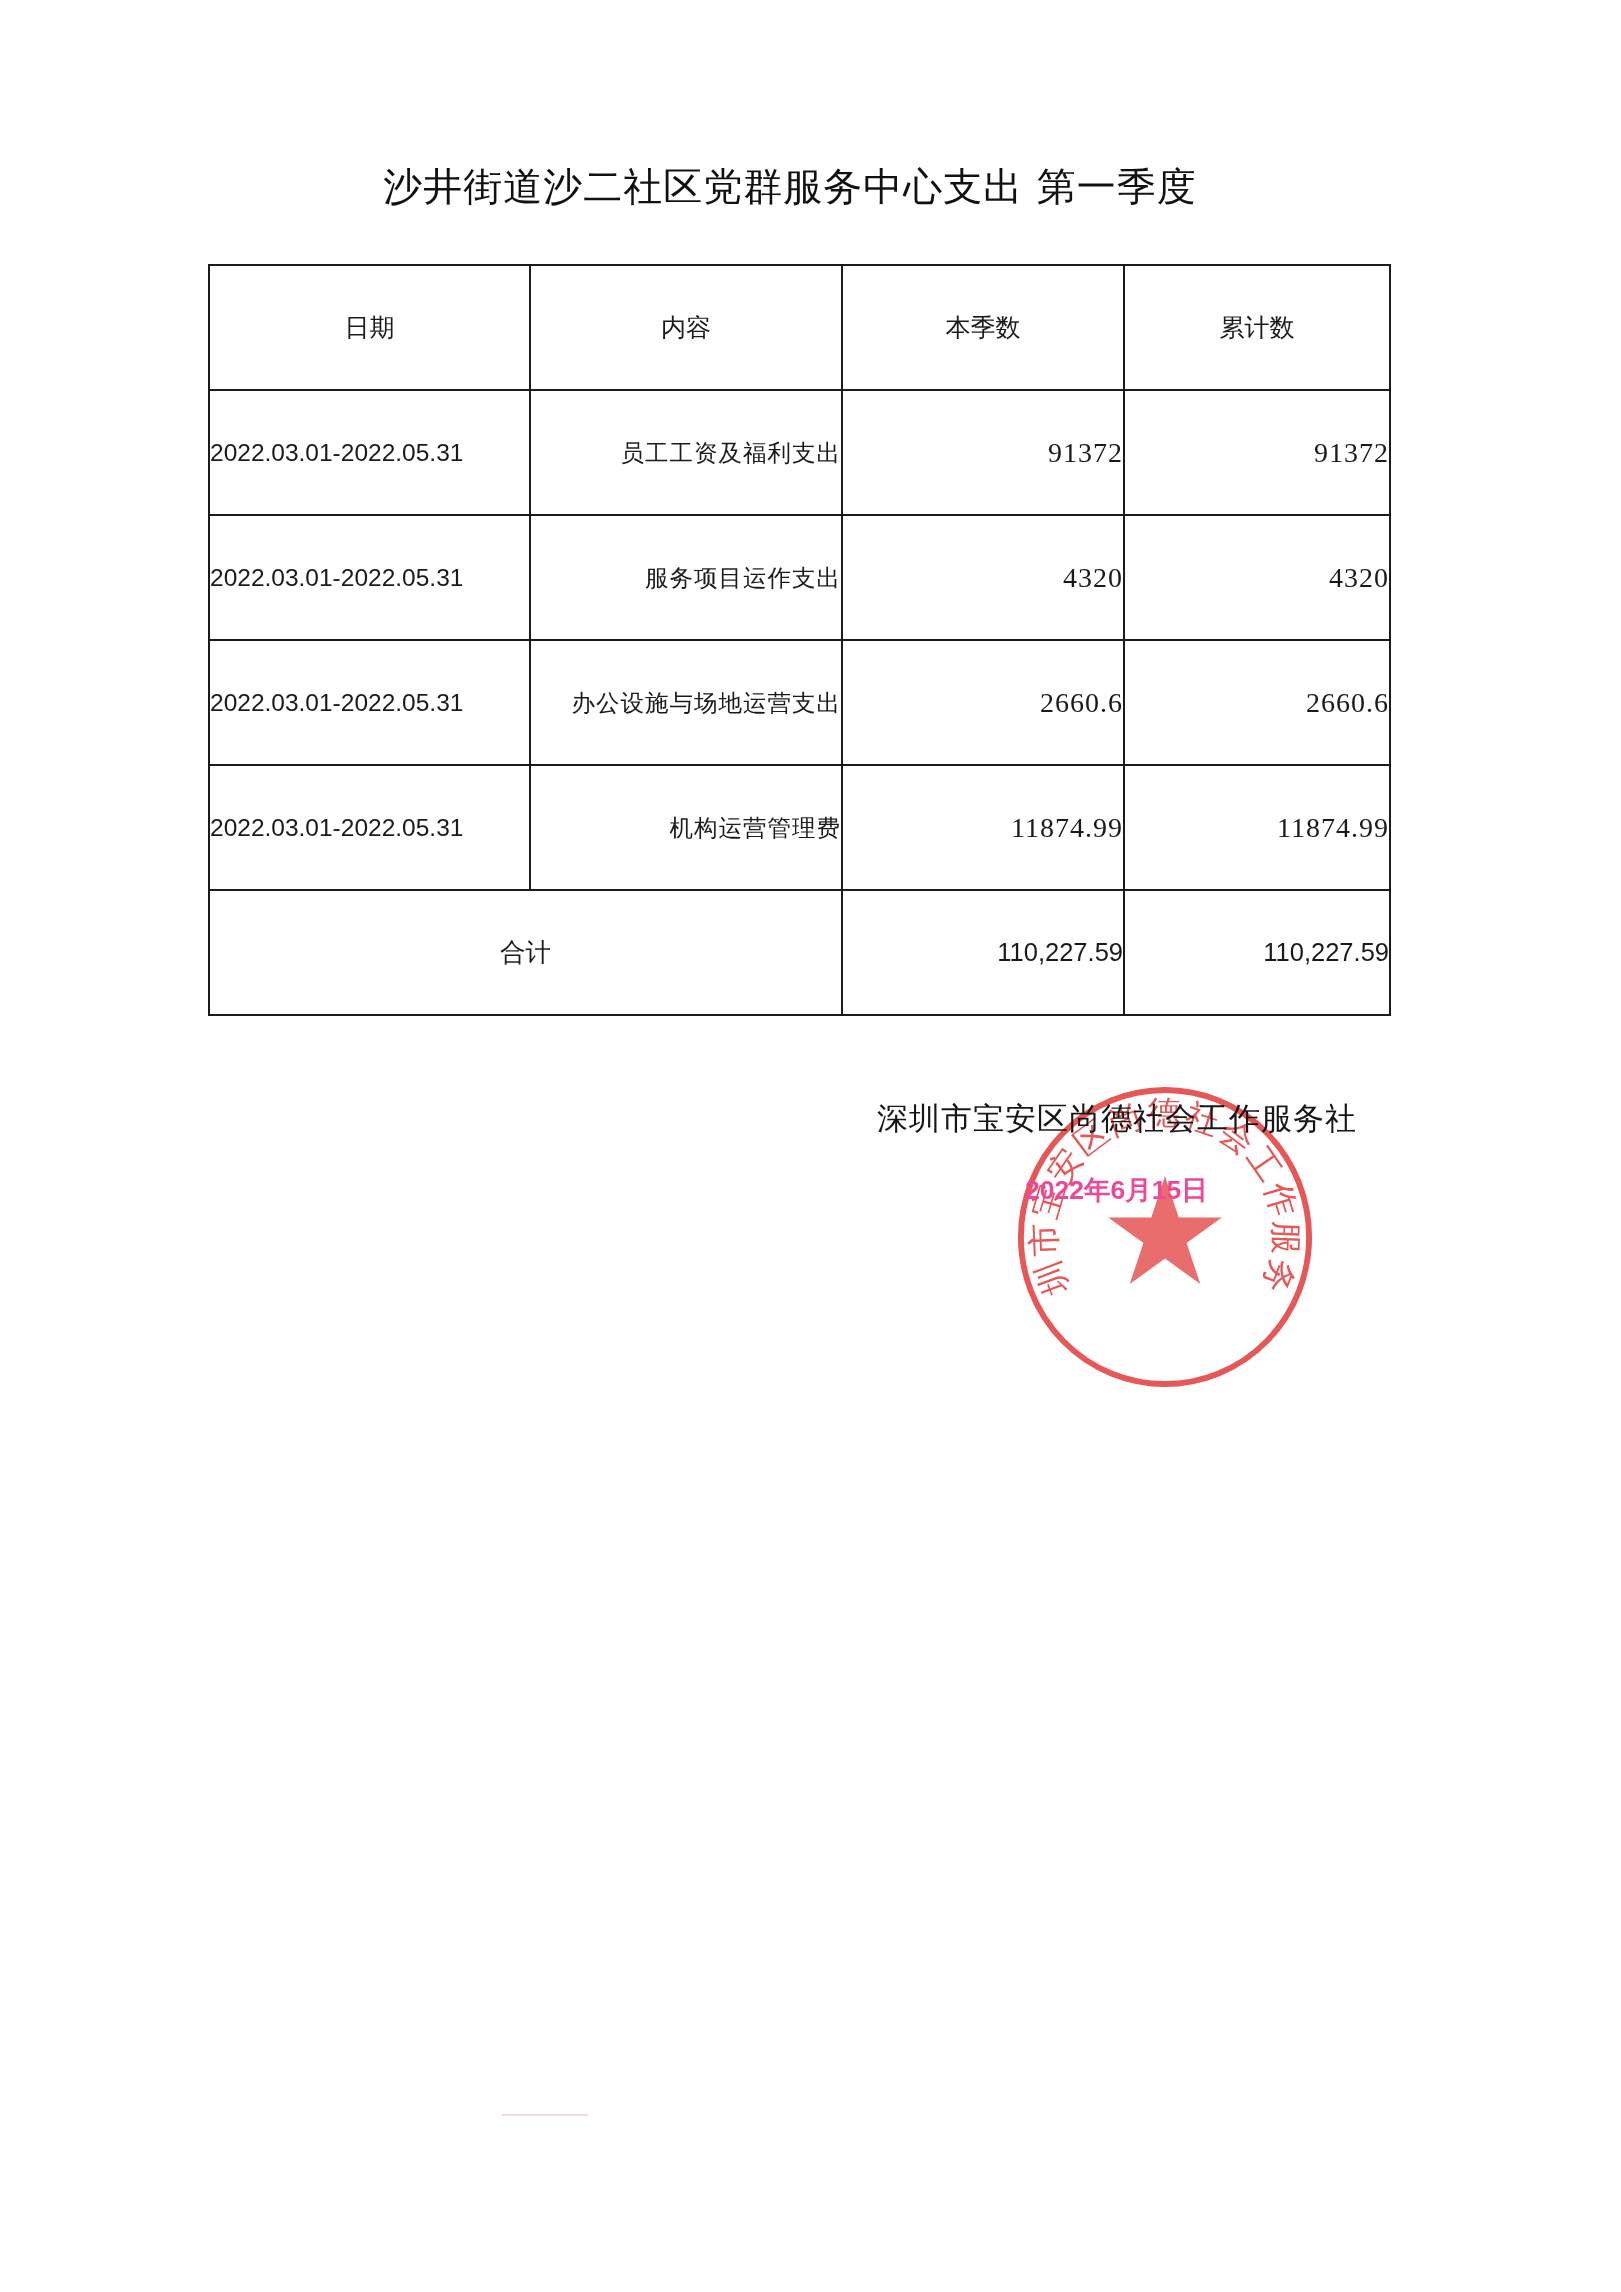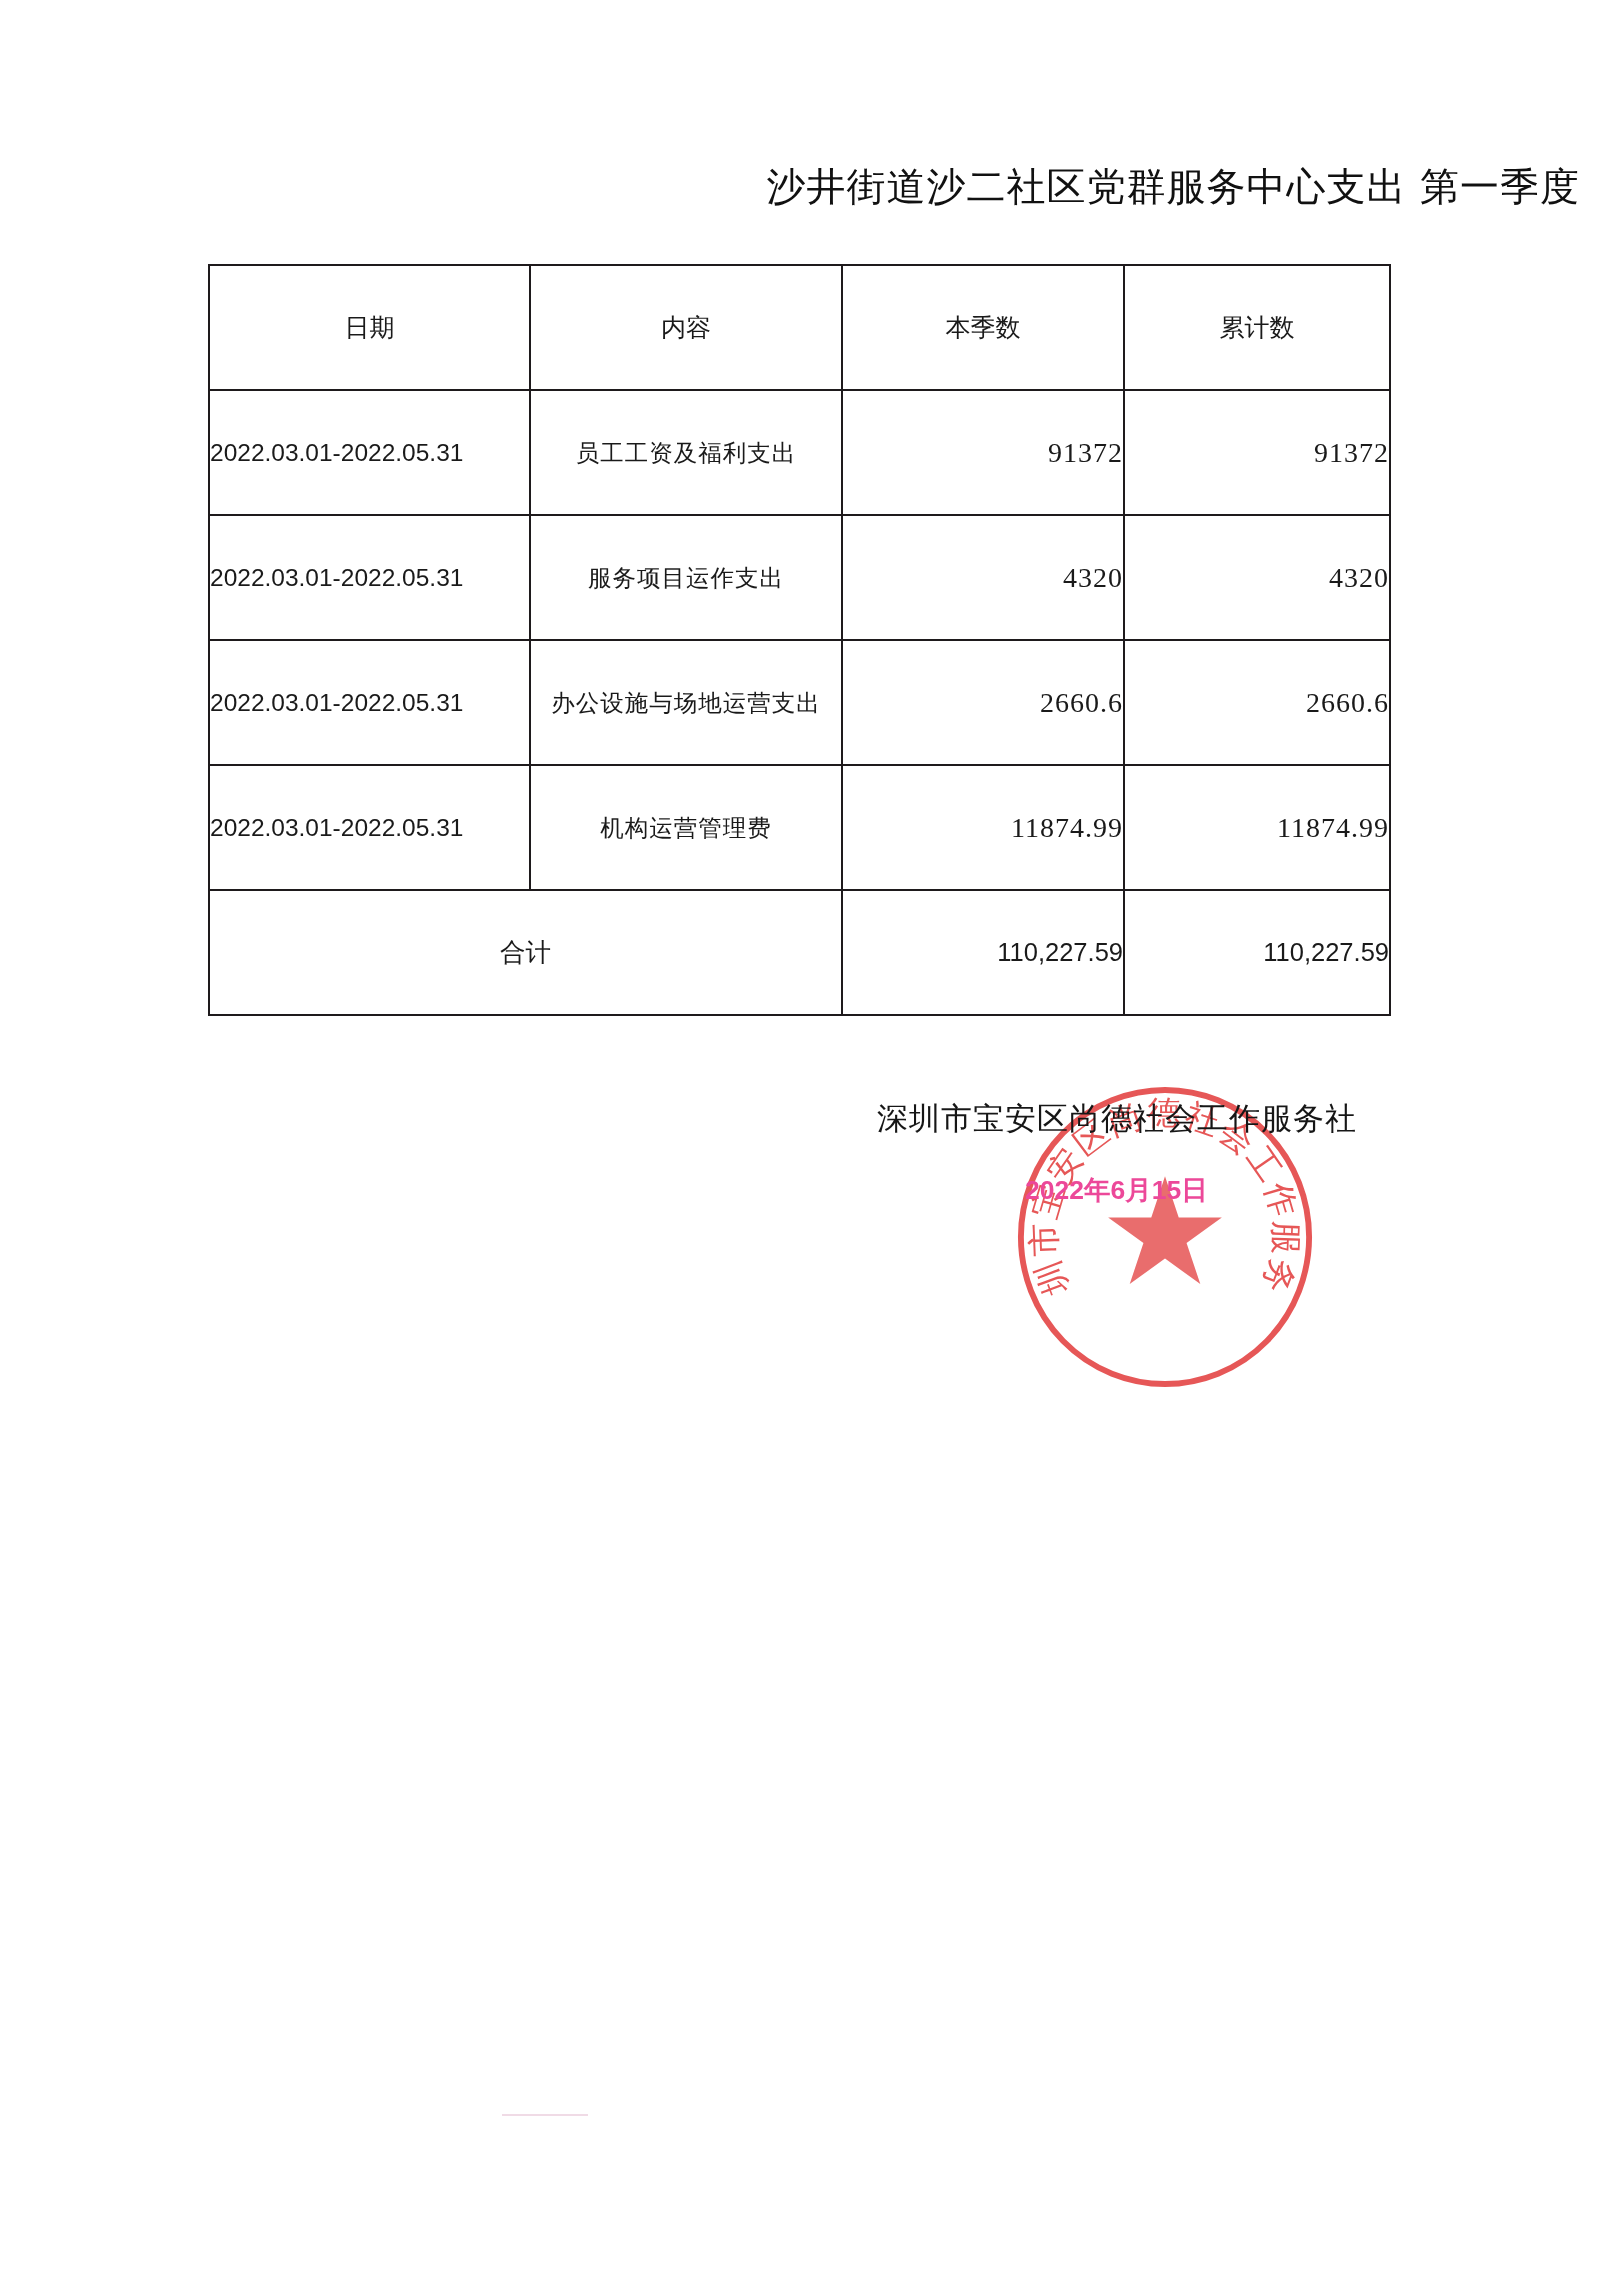--- a/index.html
+++ b/index.html
@@ -1,19 +1,19 @@
 <!DOCTYPE html>
 <html><head>
 <meta charset="utf-8">
 <style>
   html, body { margin: 0; padding: 0; background: #ffffff; }
   body { width: 1621px; height: 2293px; position: relative; overflow: hidden; }
   .title {
     position: absolute; left: 0; width: 1580px; top: 160px;
-    text-align: right; font-family: "DejaVu Serif", "Liberation Serif", serif;
+    text-align: center; font-family: "DejaVu Serif", "Liberation Serif", serif;
     font-size: 39px; color: #111; letter-spacing: 1px;
   }
   table.sheet {
     position: absolute; left: 208px; top: 264px;
     border-collapse: collapse; table-layout: fixed;
     width: 1182px;
   }
   table.sheet td, table.sheet th {
     border: 2.5px solid #1e1a1c; height: 123px; padding: 0;
     font-weight: normal; color: #1a1a1a;
@@ -23,21 +23,21 @@
   .col-q { width: 282px; }
   .col-cum { width: 266px; }
   th {
     font-family: "DejaVu Sans", "Liberation Sans", sans-serif; font-size: 25px; text-align: center;
   }
   td.date {
     font-family: "Liberation Sans", sans-serif; font-size: 24.5px; text-align: left;
     vertical-align: middle; padding-bottom: 5.9px;
   }
   td.content {
-    font-family: "DejaVu Sans", "Liberation Sans", sans-serif; font-size: 23.5px; text-align: center;
+    font-family: "DejaVu Sans", "Liberation Sans", sans-serif; font-size: 23.5px; text-align: right;
     letter-spacing: 1px;
   }
   td.num {
     font-family: "Liberation Serif", "DejaVu Serif", serif; font-size: 28px; text-align: right;
     padding-right: 2px; letter-spacing: 1px; margin-left: 45px;
   }
   td.total-label {
     font-family: Liberation Serif, serif; font-size: 25.5px; text-align: center;
   }
   td.total-num {

